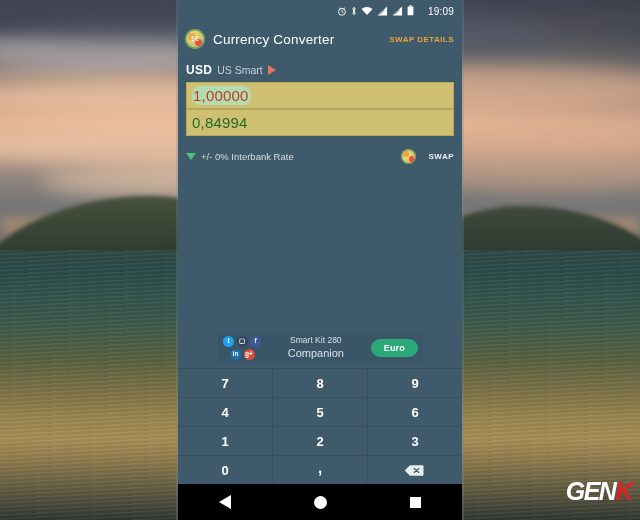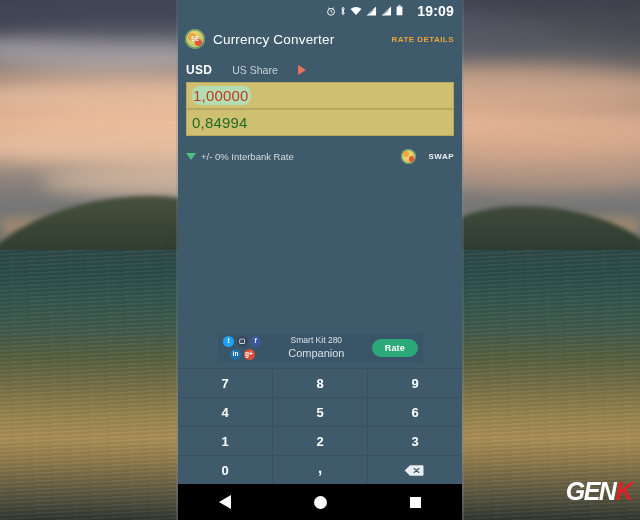--- a/index.html
+++ b/index.html
@@ -101,21 +101,21 @@
     overflow:hidden;
   }
   
   .statusbar {
     height:22px; background:#3f5a6b;
     display:flex; align-items:center; justify-content:flex-end;
     padding-right:8px; gap:4px;
   }
   .sb-icon { display:block; }
   .sb-time {
-    color:#ffffff; font-size:14px; font-weight:bold;
+    color:#ffffff; font-size:10px; font-weight:normal;
     letter-spacing:.2px; margin-left:10px;
   }
 
   
   .appbody { background:#3f5a6b; height:346px; position:relative; }
 
   .appbar {
     height:34px; display:flex; align-items:center;
     padding:0 8px 0 7px;
   }
@@ -142,21 +142,21 @@
     color:#ffffff; font-size:13.5px; margin-left:8px;
     letter-spacing:.2px; font-weight:normal; white-space:nowrap;
   }
   .ratedetails {
     margin-left:auto; color:#e8a33a; font-size:8px;
     font-weight:bold; letter-spacing:.45px;
   }
 
   .fieldgroup { padding:0 8px; }
   .fieldlabel {
-    display:flex; align-items:center; gap:20px; height:18px;
+    display:flex; align-items:center; gap:5px; height:18px;
     margin-top:5px; margin-bottom:3px;
   }
   .code { color:#ffffff; font-size:12px; font-weight:bold; letter-spacing:.3px; }
   .cname { color:#c7d2d9; font-size:10.5px; }
   .tri {
     width:0; height:0; border-top:5px solid transparent;
     border-bottom:5px solid transparent;
   }
   .tri-red   { border-left:8px solid #e8705d; }
   .tri-green { border-left:8px solid #4ec17a; }
@@ -338,28 +338,28 @@
 
   <div class="appbody">
 
     <div class="appbar">
       <span class="logo">
         <span class="c1"></span>
           <span class="c2"></span>
         <span class="glyph">$€</span>
       </span>
       <span class="apptitle">Currency Converter</span>
-      <span class="ratedetails">RATE DETAILS</span>
+      <span class="ratedetails">SWAP DETAILS</span>
     </div>
 
     <div class="fieldgroup">
 
       <div class="fieldlabel">
         <span class="code">USD</span>
-        <span class="cname">US Share</span>
+        <span class="cname">US Smart</span>
         <span class="tri tri-red"></span>
       </div>
       <div class="amountbox">
         <span class="amountval sel">1,00000</span>
       </div>
 
       <div class="amountbox">
         <span class="amountval plain">0,84994</span>
       </div>
     </div>
@@ -386,21 +386,21 @@
       </div>
       <div class="srow" style="padding-left:7px;">
         <span class="sbtn s-li">in</span>
         <span class="sbtn s-gp">g+</span>
       </div>
     </div>
     <div class="sharetxt">
       <span class="t1">Smart Kit 280</span>
       <span class="t2">Companion</span>
     </div>
-    <button class="sharebtn">Rate</button>
+    <button class="sharebtn">Euro</button>
   </div>
 
   <div class="keypad">
     <button class="key">7</button>
     <button class="key">8</button>
     <button class="key">9</button>
     <button class="key">4</button>
     <button class="key">5</button>
     <button class="key">6</button>
     <button class="key">1</button>

